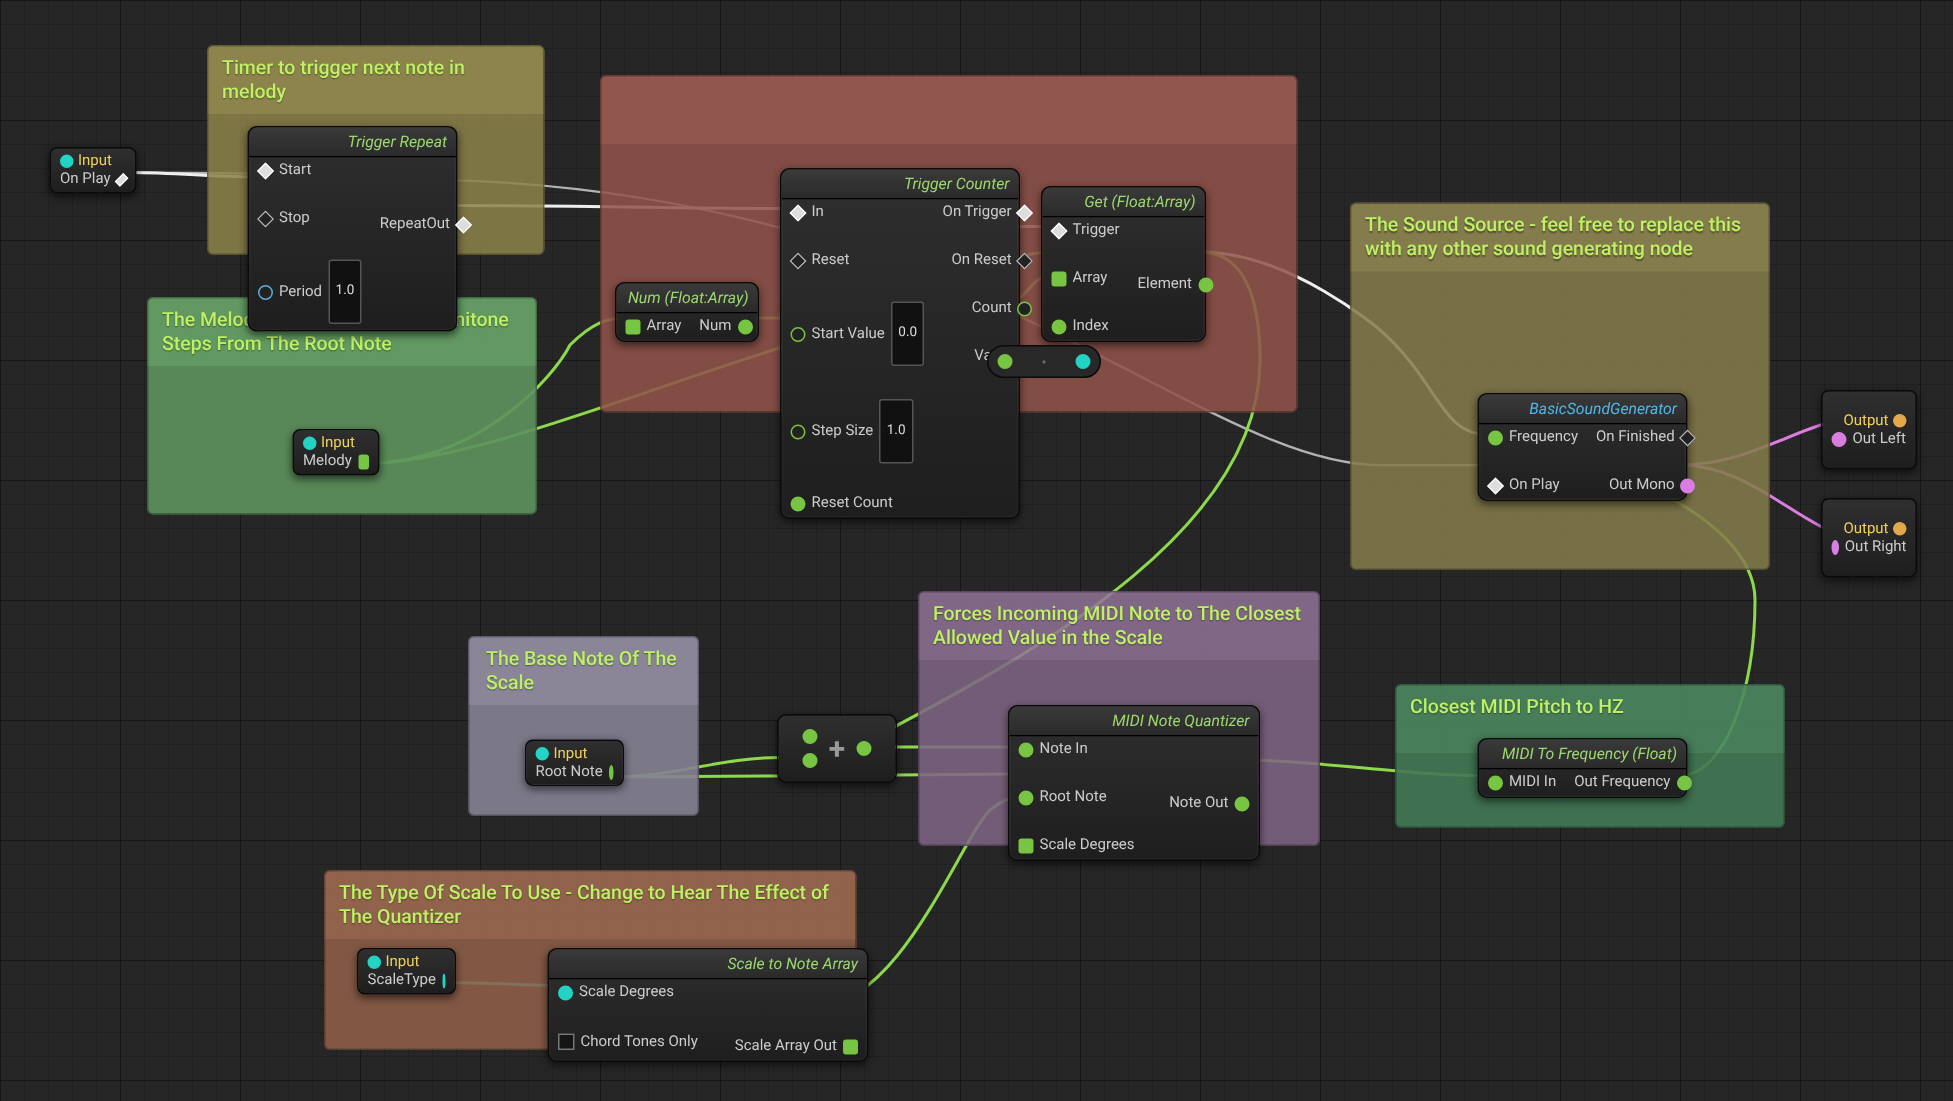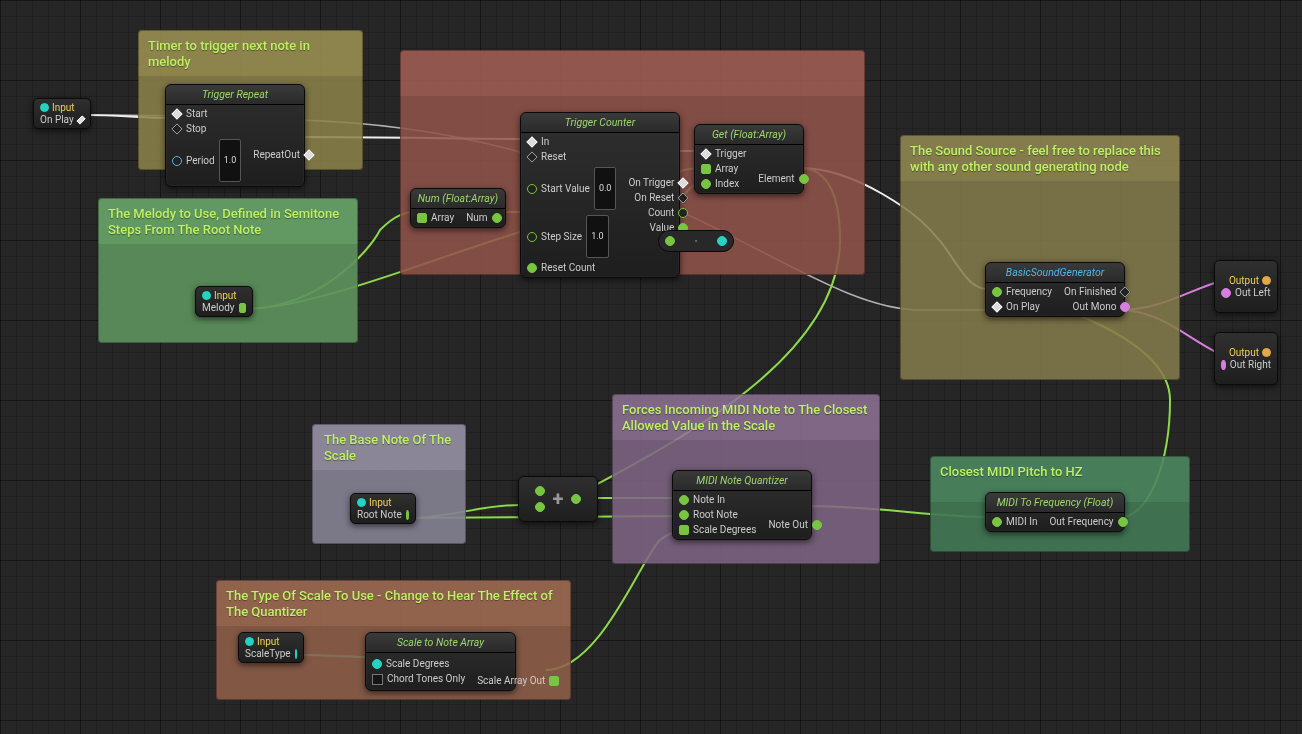--- a/index.html
+++ b/index.html
@@ -44,30 +44,30 @@
     min-width: 80px;
   }
   .node-header {
     padding: 3px 6px;
     font-size: 10.5px;
     color: #9bd86d;
     border-bottom: 1px solid #000;
     border-radius: 6px 6px 0 0;
     background: linear-gradient(#3a3a3a,#2a2a2a);
     font-style: italic;
-    text-align: center;
+    text-align: right;
     white-space: nowrap;
   }
   .node-body {
     display: flex;
     justify-content: space-between;
     padding: 4px 6px;
     gap: 12px;
   }
-  .col { display:flex; flex-direction:column; gap:5px;justify-content:center; }
+  .col { display:flex; flex-direction:column; gap:22px; }
   .pin { display:flex; align-items:center; gap:4px; font-size:10px; color:#ccc; white-space:nowrap; line-height:1; }
   .pin.right { flex-direction: row-reverse; }
   .dot {
     width:10px; height:10px; border-radius:50%;
     border:1px solid #888; background:#222;
     display:inline-block;
   }
   .dot.exec { border-radius: 0; transform: rotate(45deg) scale(.8); background:#ddd; border-color:#fff;}
   .dot.exec.hollow { background:#222; border-color:#bbb;}
   .dot.fill-g { background:#78c443; border-color:#78c443;}
@@ -406,21 +406,21 @@
   <div class="pl">
     <span class="dot fill-g"></span>
     <span class="dot fill-g"></span>
   </div>
   <span class="plus">+</span>
   <div class="pr">
     <span class="dot fill-g"></span>
   </div>
 </div>
 
-<div class="node" style="left:672px; top:470px; width:140px;">
+<div class="node" style="left:672px; top:470px; width:168px;">
   <div class="node-header">MIDI Note Quantizer</div>
   <div class="node-body">
     <div class="col">
       <div class="pin">
           <span class="dot fill-g"></span>
           <span>Note In</span>
         </div>
       <div class="pin">
           <span class="dot fill-g"></span>
           <span>Root Note</span>
@@ -451,21 +451,21 @@
     </div>
     <div class="col">
       <div class="pin right">
           <span class="dot fill-g"></span>
           <span>Out Frequency</span>
         </div>
     </div>
   </div>
 </div>
 
-<div class="node" style="left:365px; top:632px; width:151px;">
+<div class="node" style="left:365px; top:632px; width:214px;">
   <div class="node-header">Scale to Note Array</div>
   <div class="node-body">
     <div class="col">
       <div class="pin">
           <span class="dot fill-c"></span>
           <span>Scale Degrees</span>
         </div>
       <div class="pin">
           <span class="checkbox"></span>
           <span>Chord Tones Only</span>

